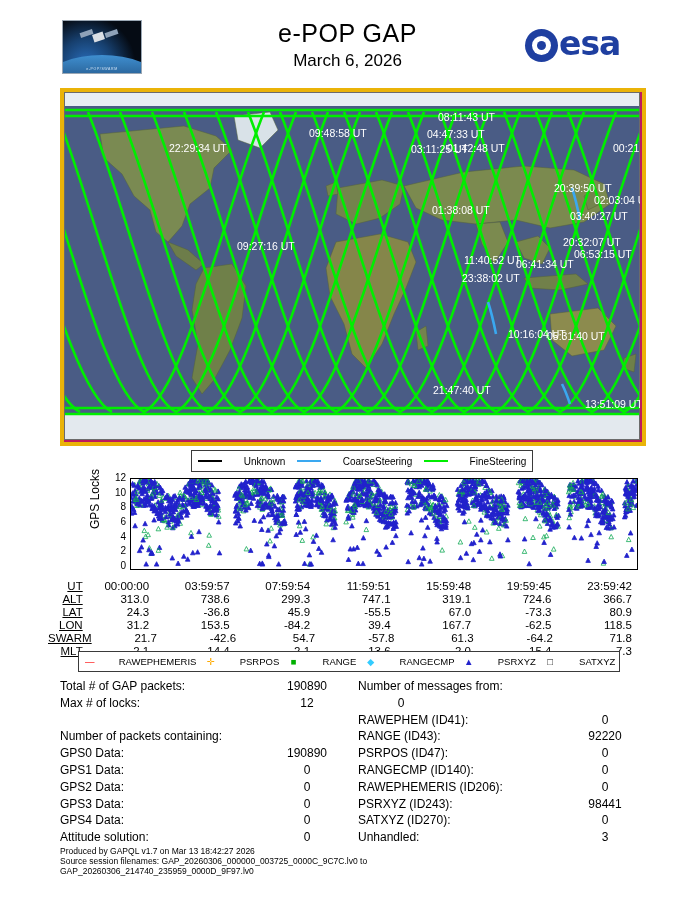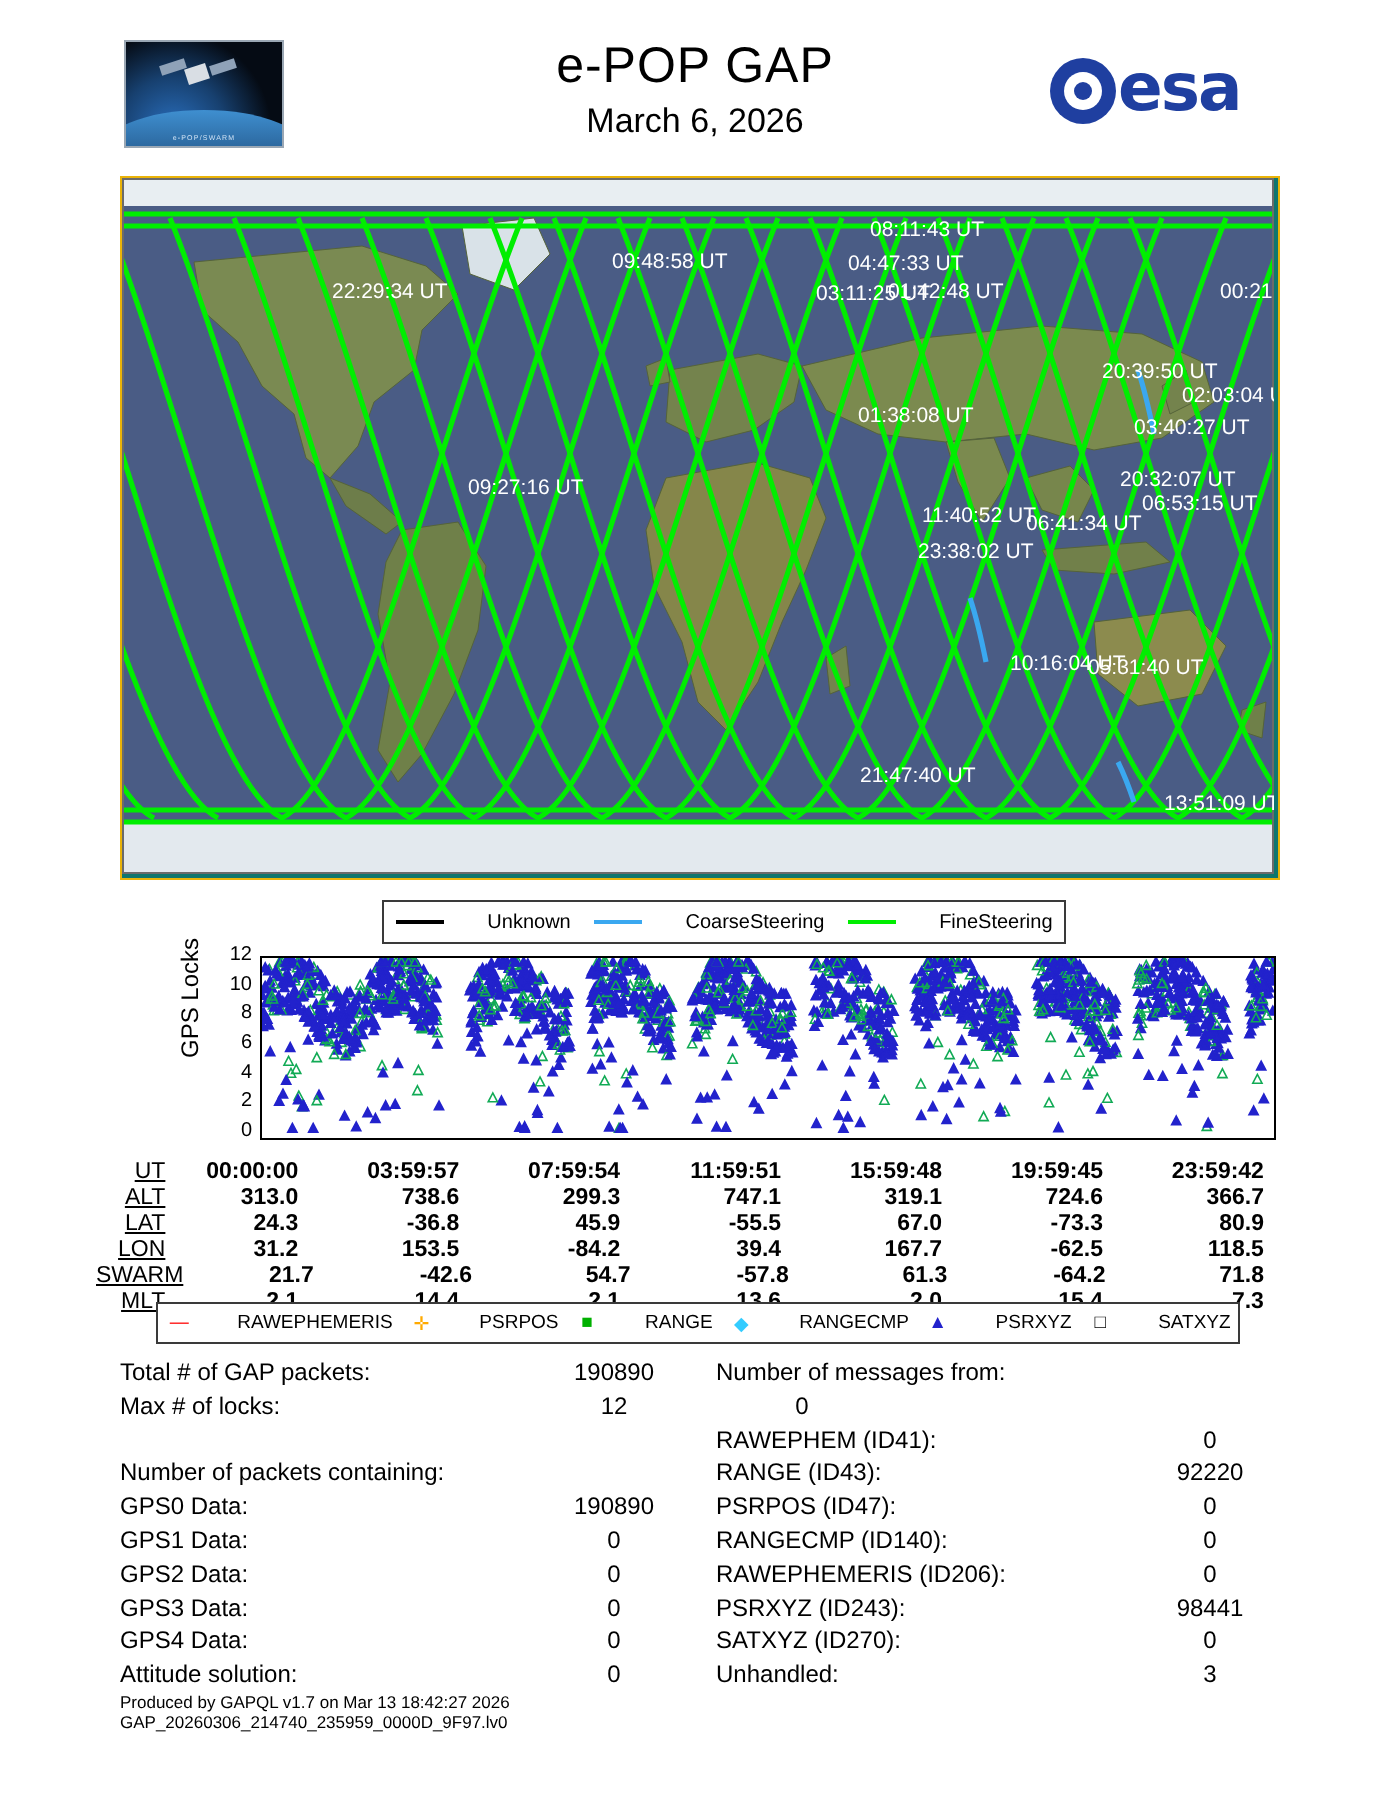--- a/index.html
+++ b/index.html
@@ -139,22 +139,22 @@
     z-index: 2;
   }
 
   
   .map-wrap {
     position: absolute;
     left: 60px;
     top: 88px;
     width: 578px;
     height: 350px;
-    border: 1px solid #eab308;
-    background: #0f766e;
+    border: 4px solid #eab308;
+    background: #be185d;
     overflow: hidden;
   }
   .map-svg { display: block; }
 
   
   .map-legend {
     position: absolute;
     left: 191px;
     top: 450px;
     width: 340px;
@@ -221,21 +221,20 @@
   .eph-label {
     width: 48px;
     text-align: right;
     padding-left: 2px;
     text-decoration: underline;
   }
   .eph-cell {
     width: 92px;
     text-align: right;
     padding-right: 14px;
-    font-weight: bold;
   }
 
   
   .series-legend {
     position: absolute;
     left: 78px;
     top: 651px;
     width: 540px;
     height: 19px;
     border: 1px solid #3a3a3a;
@@ -2771,14 +2770,15 @@
       </div>
       <div class="srow">
         <div class="k">Unhandled:</div>
         <div class="v">3</div>
       </div>
     </div>
 </div>
 
 <div class="footer">
   <div>Produced by GAPQL v1.7 on Mar 13 18:42:27 2026</div>
+  <div>Source session filenames: GAP_20260306_000000_003725_0000C_9C7C.lv0 to</div>
   <div>GAP_20260306_214740_235959_0000D_9F97.lv0</div>
 </div>
 
 </body></html>

